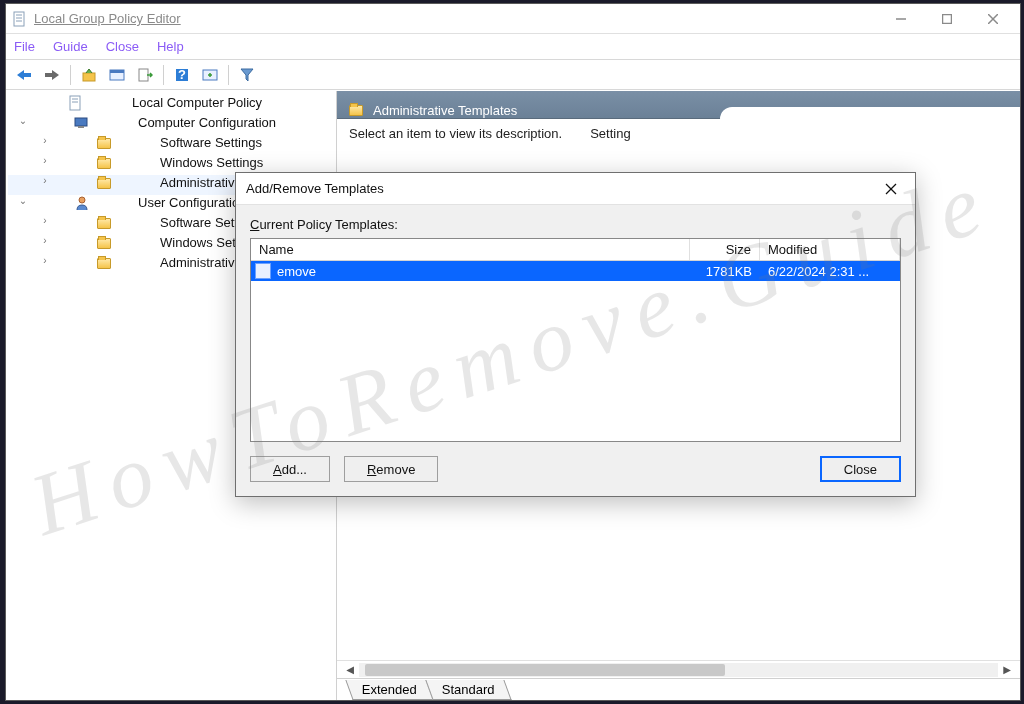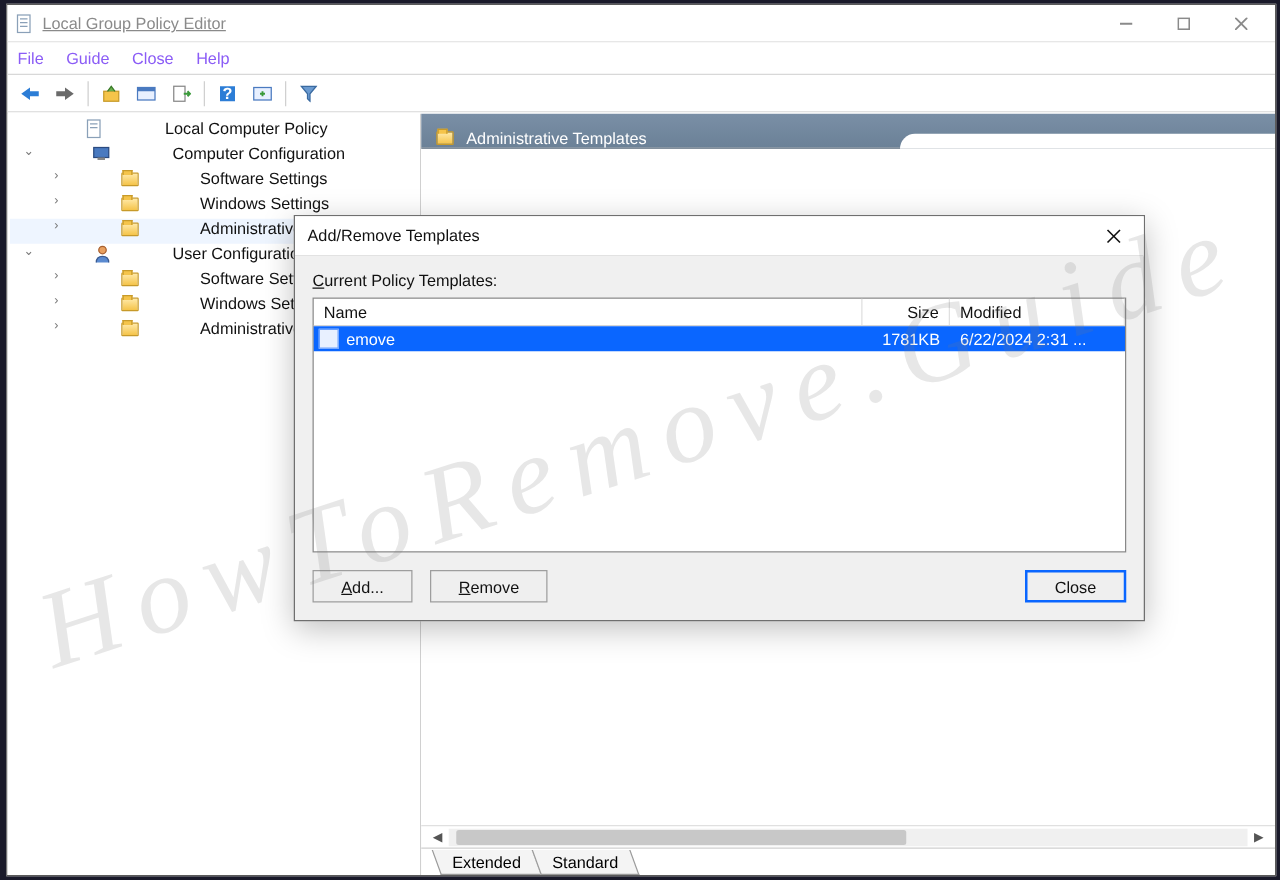--- a/index.html
+++ b/index.html
@@ -242,20 +242,24 @@
           </span>
         <span class="tree-label">Administrative Templ</span>
       </div>
     </div>
 
     <div class="content-panel">
       <div class="pane-header">
         <span class="hfold"><span class="folder-icon" style="display:inline-block"></span></span>
         <span class="htitle">Administrative Templates</span>
       </div>
+      <div class="pane-desc">
+        <span>Select an item to view its description.</span>
+        <span>Setting</span>
+      </div>
       <div class="pane-body"></div>
       <div class="hscroll">
         <span class="arrow">◀</span>
         <div class="track">
             <div class="thumb"></div>
           </div>
         <span class="arrow">▶</span>
       </div>
       <div class="pane-tabs">
         <div class="ptab b1">

